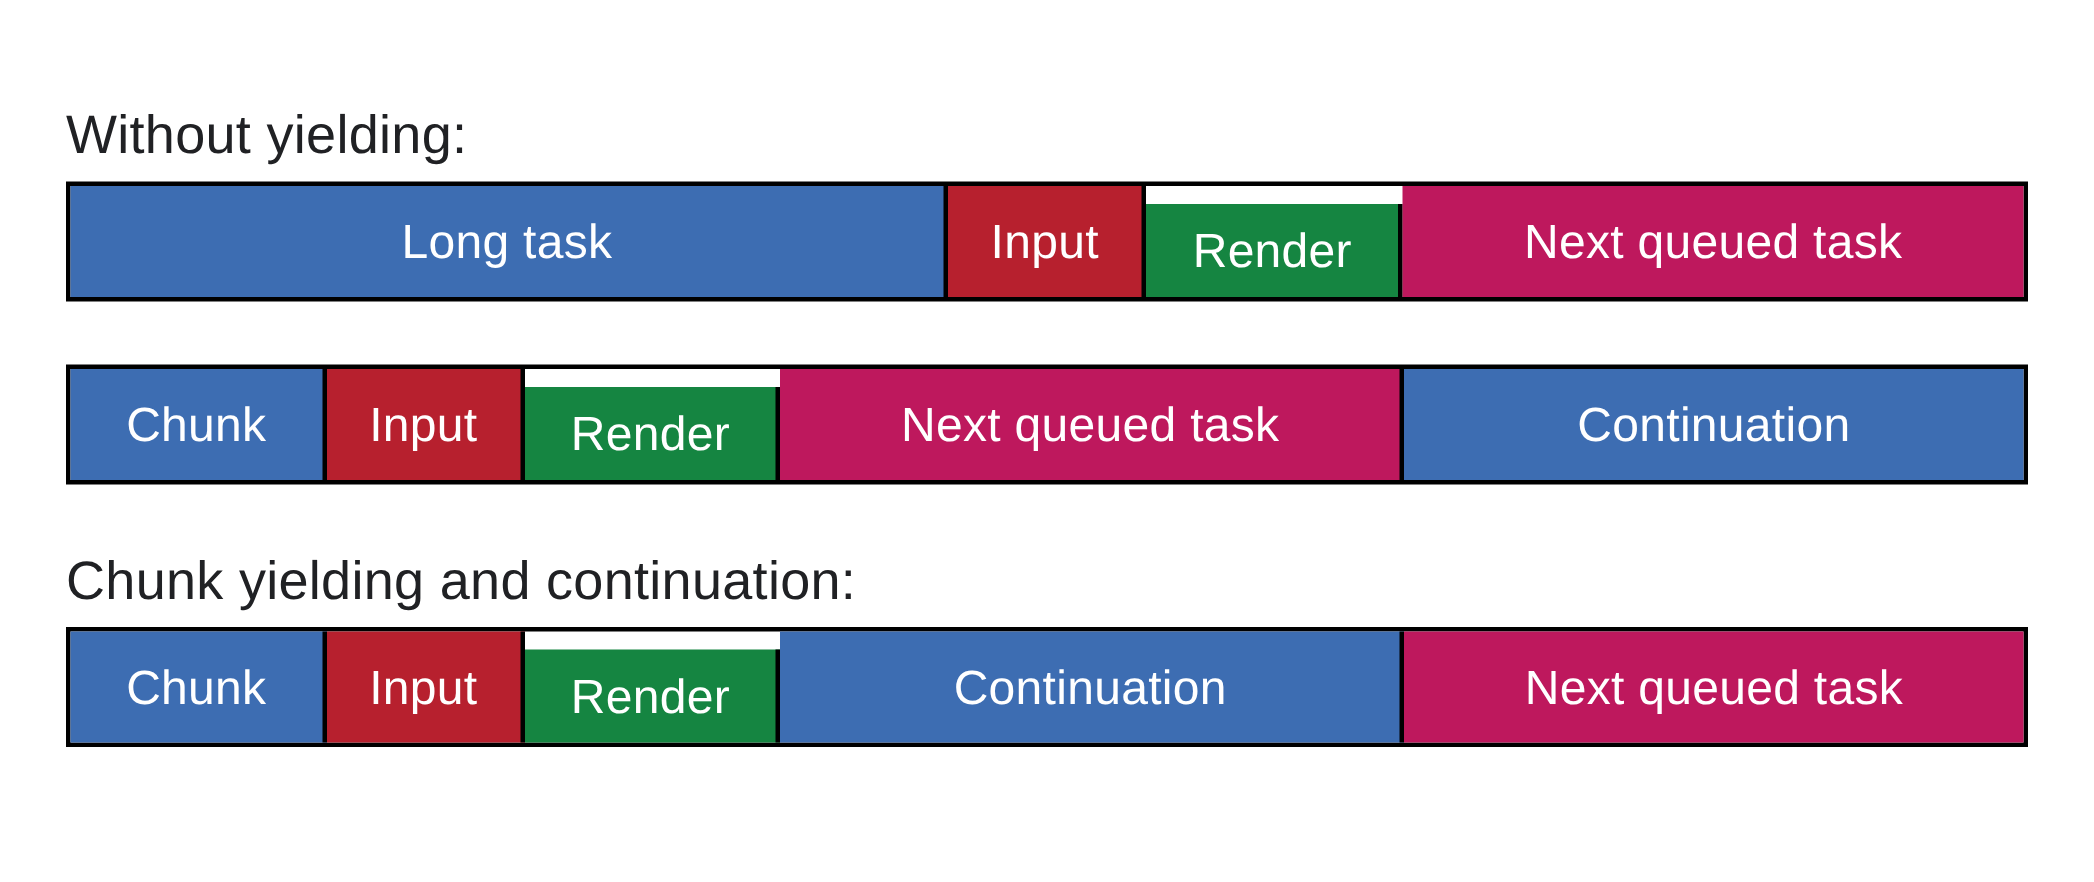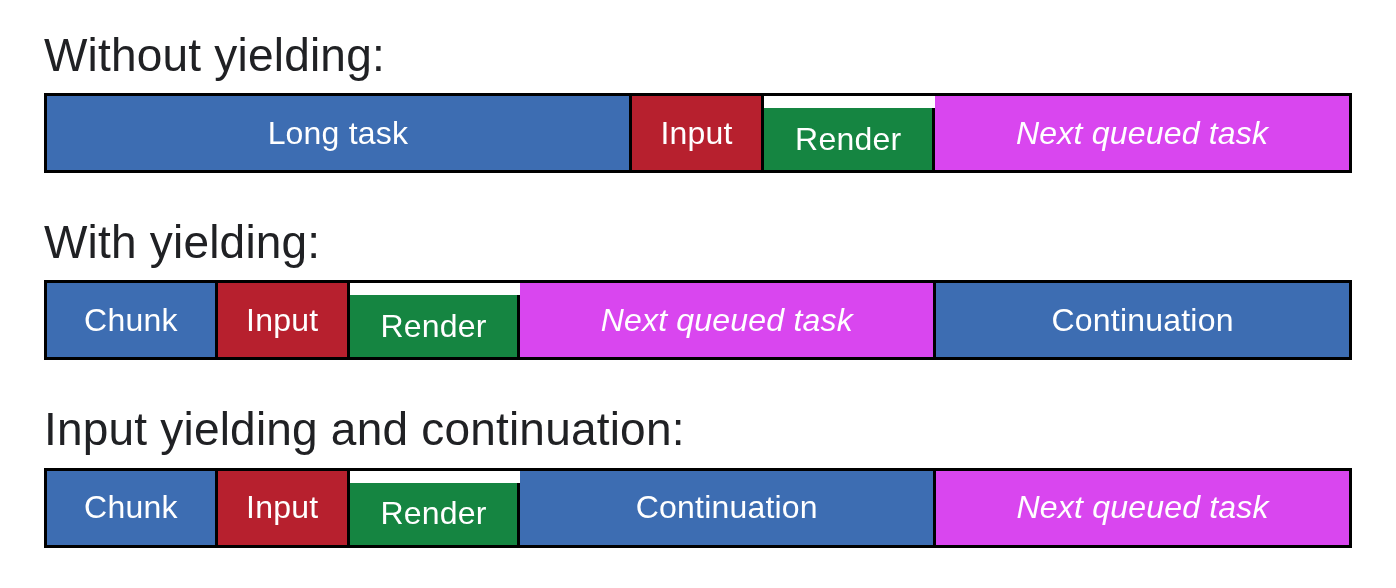--- a/index.html
+++ b/index.html
@@ -15,25 +15,26 @@
     height: 588px;
     padding: 28px 44px 28px 44px;
   }
   .section {
     margin-bottom: 42px;
   }
   .section:last-child {
     margin-bottom: 0;
   }
   .section-title {
-    font-size: 46px;
+    font-size: 36px;
     font-weight: 400;
     letter-spacing: 0.2px;
     margin-bottom: 10px;
     line-height: 1.2;
+    margin-top: 40px;
   }
   .bar {
     display: flex;
     flex-direction: row;
     width: 100%;
     height: 80px;
     box-sizing: border-box;
     border: 3px solid #000;
   }
   .seg {
@@ -47,50 +48,49 @@
     box-sizing: border-box;
     border-right: 3px solid #000;
     white-space: nowrap;
   }
   .seg:last-child {
     border-right: 0;
   }
   .c-blue  { background: #3d6db2; }
   .c-red   { background: #b7202e; text-align: center; }
   .c-green { background: #158541; margin-top: 12px; }
-  .c-grey  { background: #d946ef; font-style: italic; }
+  .c-grey  { background: #be185d; }
 </style>
 </head>
 <body>
 
 <div class="wrap">
 
   <div class="section">
     <div class="section-title">Without yielding:</div>
     <div class="bar">
       <div class="seg c-blue" style="flex: 45 0 0px;">Long task</div>
       <div class="seg c-red" style="flex: 10 0 0px;">Input</div>
       <div class="seg c-green" style="flex: 13 0 0px;">Render</div>
       <div class="seg c-grey" style="flex: 32 0 0px;">Next queued task</div>
     </div>
   </div>
 
   <div class="section">
-    <div class="section-title">With yielding:</div>
     <div class="bar">
       <div class="seg c-blue" style="flex: 13 0 0px;">Chunk</div>
       <div class="seg c-red" style="flex: 10 0 0px;">Input</div>
       <div class="seg c-green" style="flex: 13 0 0px;">Render</div>
       <div class="seg c-grey" style="flex: 32 0 0px;">Next queued task</div>
       <div class="seg c-blue" style="flex: 32 0 0px;">Continuation</div>
     </div>
   </div>
 
   <div class="section">
-    <div class="section-title">Input yielding and continuation:</div>
+    <div class="section-title">Chunk yielding and continuation:</div>
     <div class="bar">
       <div class="seg c-blue" style="flex: 13 0 0px;">Chunk</div>
       <div class="seg c-red" style="flex: 10 0 0px;">Input</div>
       <div class="seg c-green" style="flex: 13 0 0px;">Render</div>
       <div class="seg c-blue" style="flex: 32 0 0px;">Continuation</div>
       <div class="seg c-grey" style="flex: 32 0 0px;">Next queued task</div>
     </div>
   </div>
 
 </div>

